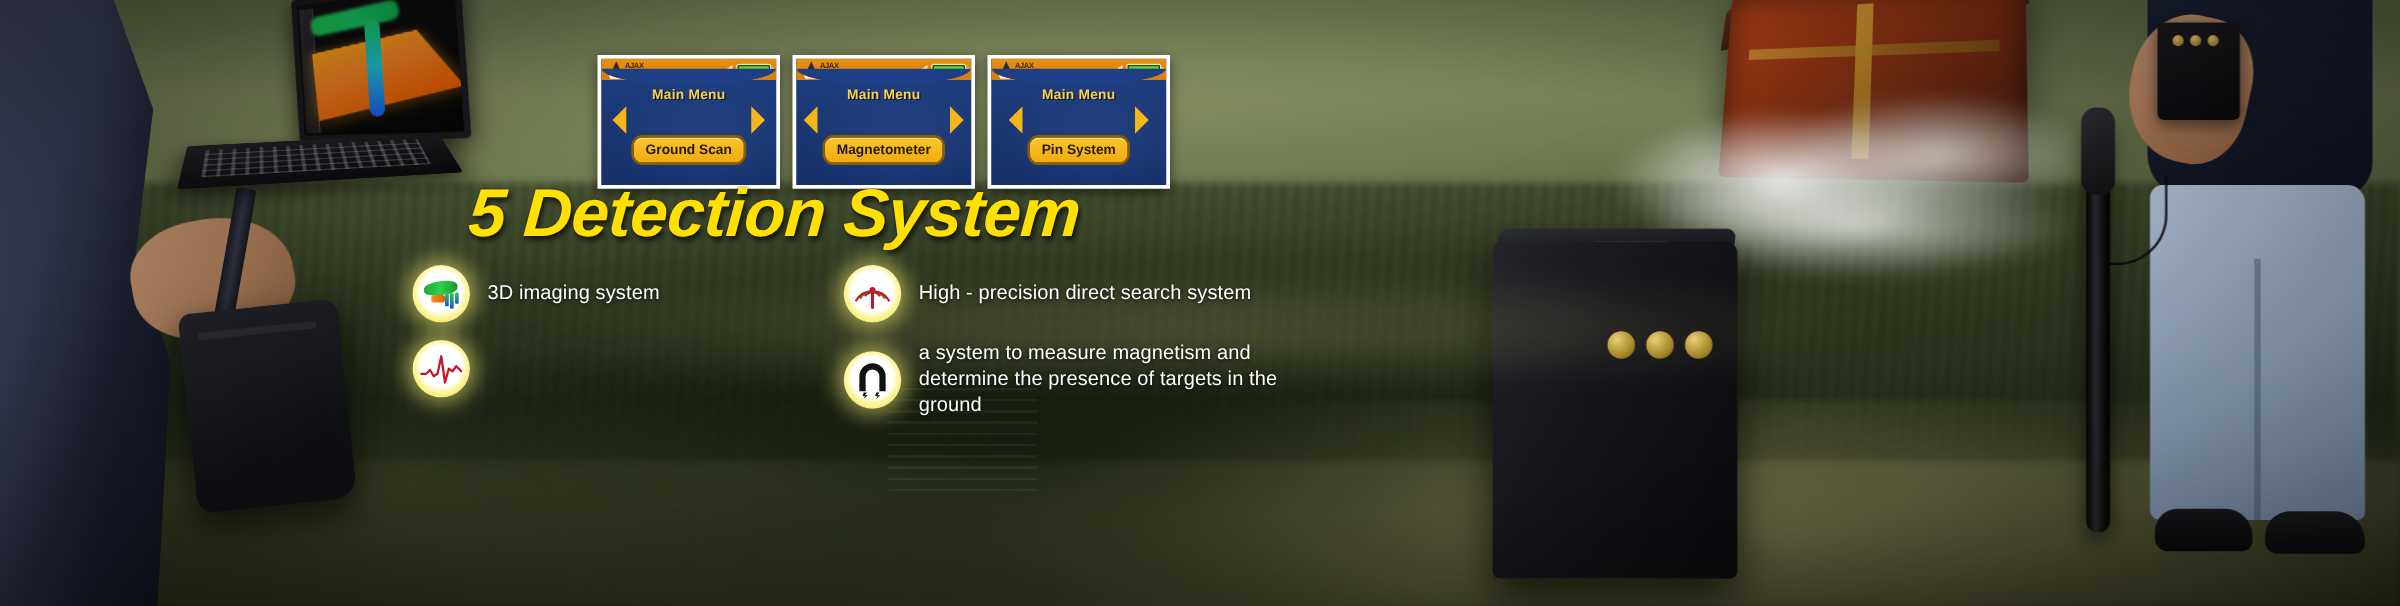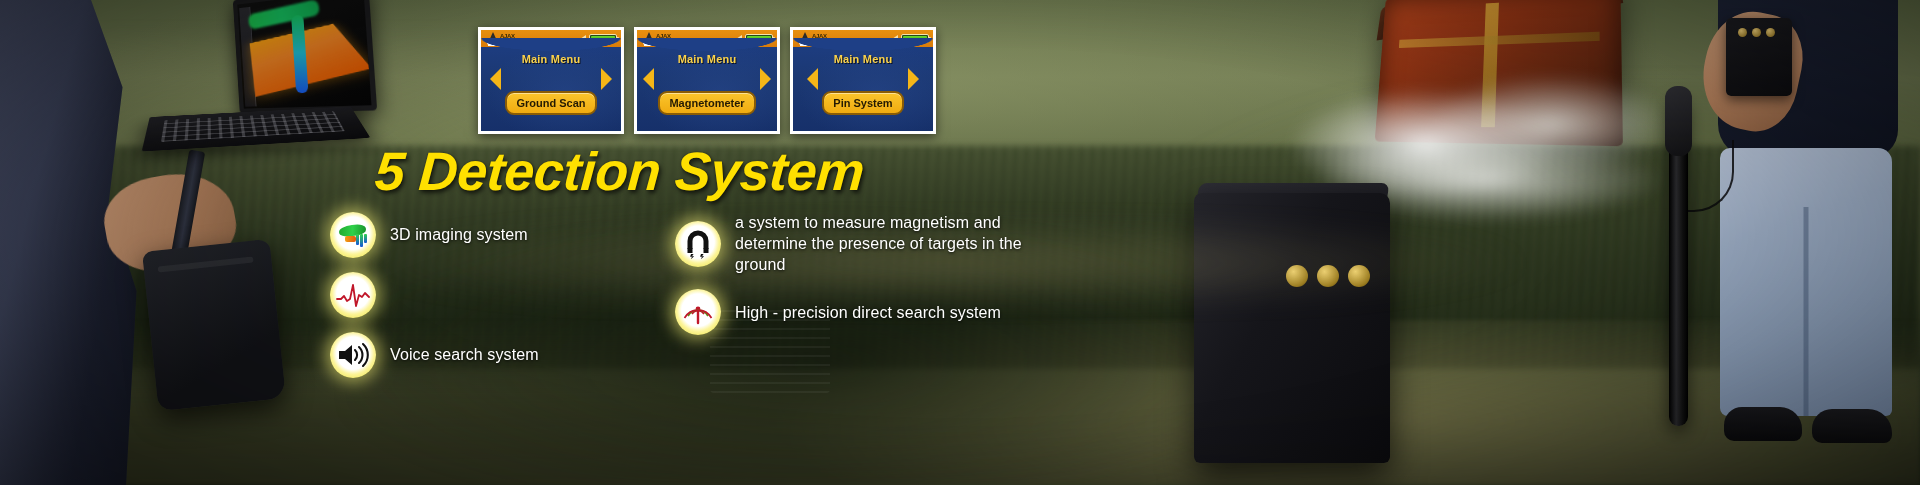--- a/index.html
+++ b/index.html
@@ -245,21 +245,21 @@
     background:radial-gradient(circle at 34% 30%,#f0d271,#9a7a1c 70%,#4c3a08);
   }
   .dc-lines{
     position:absolute; right:560px; bottom:70px; width:120px; height:90px;
     background:repeating-linear-gradient(0deg, rgba(255,255,255,.05) 0 2px, rgba(0,0,0,0) 2px 9px);
     border-radius:4px;
   }
 
   
   .panels{
-    position:absolute; left:478px; top:27px; display:flex; gap:10px; z-index:6;border-radius:14px;
+    position:absolute; left:478px; top:44px; display:flex; gap:10px; z-index:6;border-radius:14px;
   }
   .panel{
     width:146px; height:107px; background:#fff; padding:3px;
     box-shadow:0 3px 10px rgba(0,0,0,.55);
   }
   .panel-inner{
     position:relative; width:100%; height:100%; overflow:hidden;
     background:
       radial-gradient(ellipse 80% 70% at 60% 62%, rgba(40,72,140,.55), rgba(0,0,0,0) 70%),
       linear-gradient(180deg,#1e3f86 0%,#1b3873 48%,#16306a 100%);
@@ -541,61 +541,50 @@
       </div>
 
       <div class="feat">
         <div class="feat-ico">
           <svg class="ico-wave" viewBox="0 0 34 26">
             <polyline points="1,17 5,17 8,14 11,19 14,17 17,3 20,24 23,13 26,15 29,11 33,15" fill="none" stroke="#c0172a" stroke-width="1.8" stroke-linejoin="round" stroke-linecap="round"></polyline>
           </svg>
         </div>
       </div>
 
+
+    </div>
+
+    <div class="feat-col col-right">
+
       <div class="feat">
         <div class="feat-ico">
-          <svg class="ico-spk" viewBox="0 0 32 26">
-            <path d="M2 9 h6 L15 3 v20 L8 17 H2 Z" fill="#111"></path>
-            <path d="M18 8 a7 7 0 0 1 0 10" fill="none" stroke="#111" stroke-width="2.1" stroke-linecap="round"></path>
-            <path d="M22 5 a11 11 0 0 1 0 16" fill="none" stroke="#111" stroke-width="2.1" stroke-linecap="round"></path>
-            <path d="M26 2 a15 15 0 0 1 0 22" fill="none" stroke="#111" stroke-width="2.1" stroke-linecap="round"></path>
+          <svg class="ico-ant" viewBox="0 0 30 30">
+            <path d="M15 26 L15 13" stroke="#c0172a" stroke-width="2.4" stroke-linecap="round" fill="none"></path>
+            <circle cx="15" cy="12" r="2.4" fill="#c0172a"></circle>
+            <path d="M9 17 a7 7 0 0 1 12 0" fill="none" stroke="#c0172a" stroke-width="1.8"></path>
+            <path d="M5 19 a11.5 11.5 0 0 1 20 0" fill="none" stroke="#5f8a17" stroke-width="1.8"></path>
+            <path d="M1.5 21 a15.5 15.5 0 0 1 27 0" fill="none" stroke="#c0172a" stroke-width="1.7"></path>
           </svg>
         </div>
-        <div class="feat-txt">Voice search system</div>
-      </div>
-
-    </div>
-
-    <div class="feat-col col-right">
+        <div class="feat-txt">High - precision direct search system</div>
+      </div>
 
       <div class="feat">
         <div class="feat-ico">
           <svg class="ico-mag" viewBox="0 0 26 30">
             <path d="M5 20 L5 12 a8 8 0 0 1 16 0 L21 20" fill="none" stroke="#111" stroke-width="5" stroke-linecap="butt"></path>
             <rect x="2.5" y="19" width="5" height="5" fill="#111"></rect>
             <rect x="18.5" y="19" width="5" height="5" fill="#111"></rect>
             <path d="M6 25 l2.6 0 -1.6 2.2 2.2 0 -3.4 3.1 1.2 -2.5 -1.9 0 Z" fill="#111"></path>
             <path d="M16 25 l2.6 0 -1.6 2.2 2.2 0 -3.4 3.1 1.2 -2.5 -1.9 0 Z" fill="#111"></path>
           </svg>
         </div>
         <div class="feat-txt">a system to measure magnetism and determine the presence of targets in the ground</div>
       </div>
 
-      <div class="feat">
-        <div class="feat-ico">
-          <svg class="ico-ant" viewBox="0 0 30 30">
-            <path d="M15 26 L15 13" stroke="#c0172a" stroke-width="2.4" stroke-linecap="round" fill="none"></path>
-            <circle cx="15" cy="12" r="2.4" fill="#c0172a"></circle>
-            <path d="M9 17 a7 7 0 0 1 12 0" fill="none" stroke="#c0172a" stroke-width="1.8"></path>
-            <path d="M5 19 a11.5 11.5 0 0 1 20 0" fill="none" stroke="#5f8a17" stroke-width="1.8"></path>
-            <path d="M1.5 21 a15.5 15.5 0 0 1 27 0" fill="none" stroke="#c0172a" stroke-width="1.7"></path>
-          </svg>
-        </div>
-        <div class="feat-txt">High - precision direct search system</div>
-      </div>
-
     </div>
 
   </div>
 
   <div class="bg-vignette"></div>
 
 </div>
 
 </body></html>

